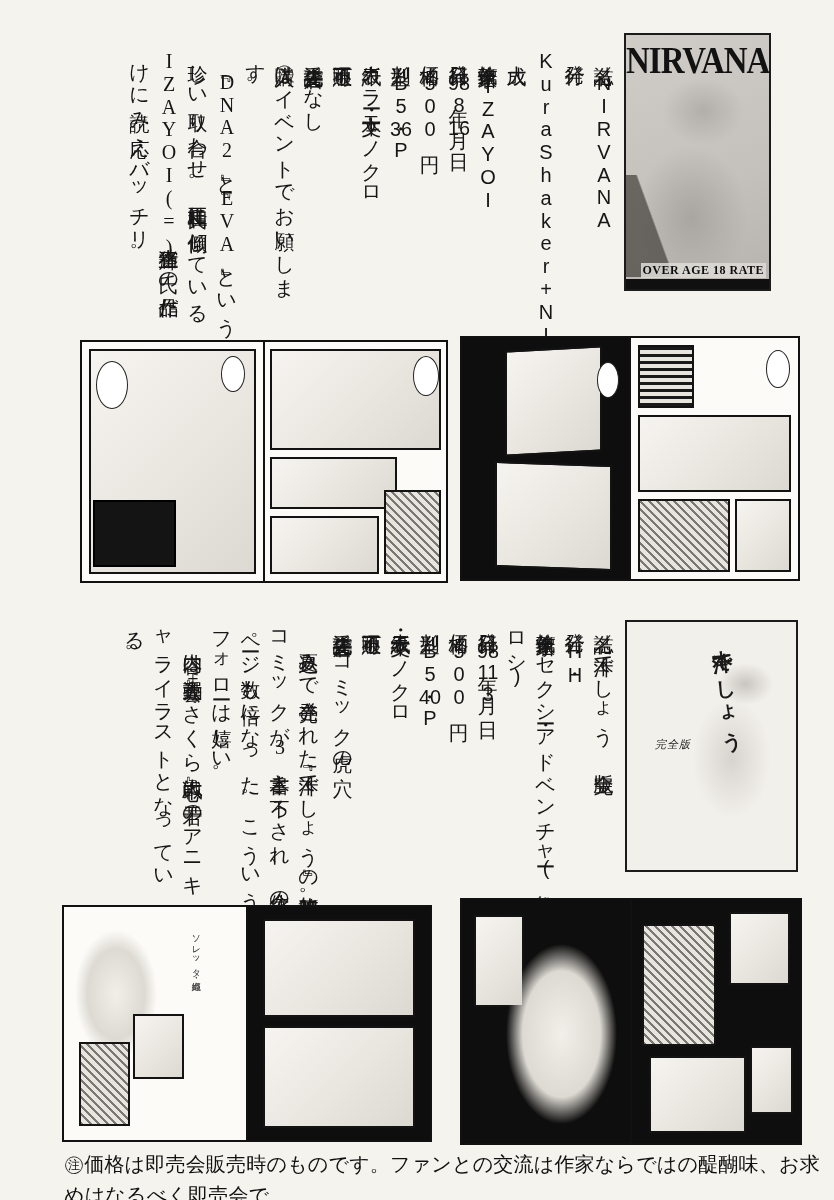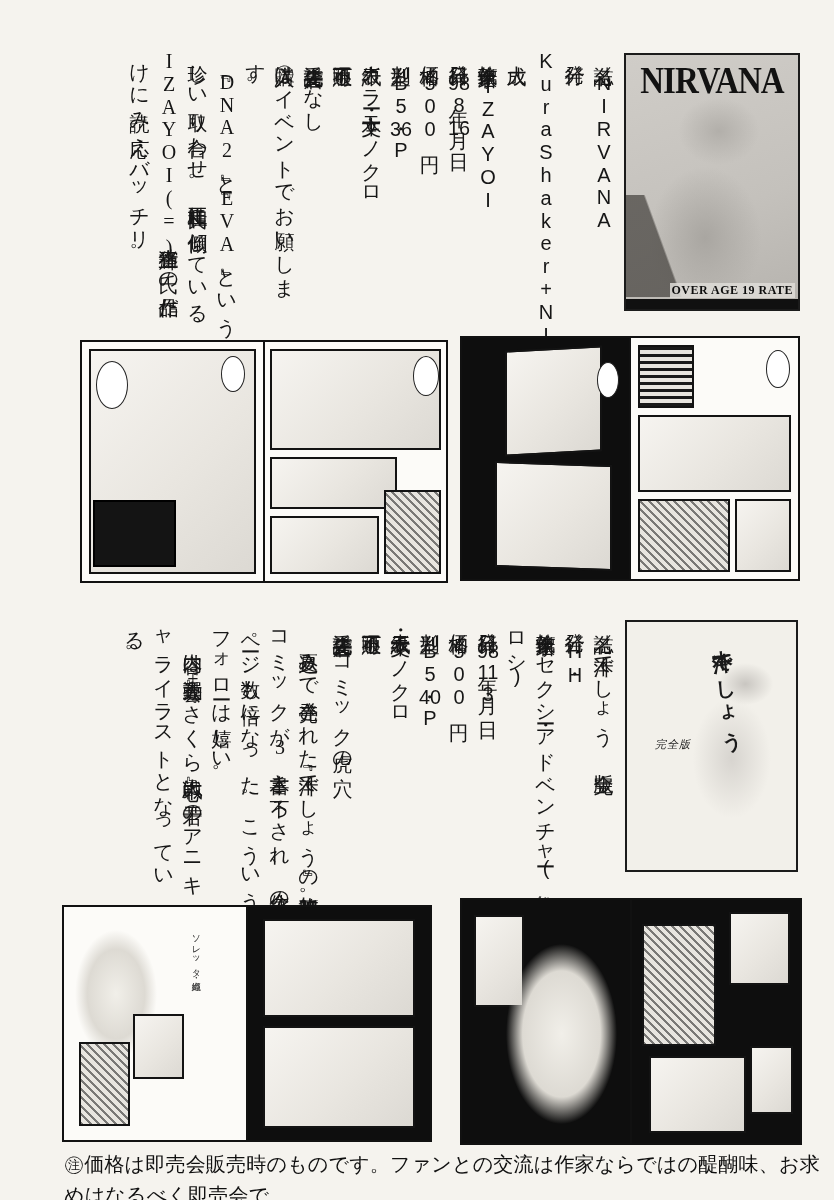--- a/index.html
+++ b/index.html
@@ -20,21 +20,21 @@
   .sec-block{font-size:20px;line-height:29px;letter-spacing:.8px;}
   #sec1-text{left:88px;top:50px;width:530px;height:278px;}
   #sec2-text{left:84px;top:618px;width:534px;height:290px;}
   .review{
     font-family:"Liberation Serif",serif;
     text-indent:1em;
   }
   p.review:first-of-type{margin-block-start:5px;}
   
   .cover{position:absolute;border:2px solid #1b1b1b;box-sizing:border-box;}
-  #cover1{left:624px;top:53px;width:176px;height:258px;background:#0f766e;}
+  #cover1{left:624px;top:33px;width:147px;height:258px;background:#0f766e;}
   .cover1-art{
     position:absolute;inset:0;
     background:
       radial-gradient(58px 48px at 54% 30%, #b2afaa 0%, rgba(178,175,170,0) 70%),
       radial-gradient(75px 95px at 46% 72%, #a9a6a1 0%, rgba(169,166,161,0) 75%),
       linear-gradient(160deg,#d0cdc8 0%,#c4c1bc 60%,#b6b3ae 100%);
   }
   .cover1-art:after{
     content:"";position:absolute;left:0;bottom:12px;width:100%;height:40%;
     background:linear-gradient(70deg,#4a4743 0 26%,rgba(0,0,0,0) 27%);
@@ -105,21 +105,21 @@
 
   <div class="vtext sec-block" id="sec1-text">
     <div style="display:contents"><p class="info">誌名／NIRVANA</p><p class="info">発行／KuraShaker+NIRVANA+秀大成</p><p class="info">執筆作家名／IZAYOI</p><p class="info">発行日／<span class="tcy">98</span>年8月<span class="tcy">16</span>日</p><p class="info">価格／500円</p><p class="info">判型／B5・<span class="tcy">36</span>P</p><p class="info">表紙カラー・本文モノクロ</p><p class="info">通販不可</p><p class="info">委託先書店／なし</p></div>
     <p class="info">㊟購入はイベントでお願いします。</p>
     <p class="review">『DNA2』と『EVA』という珍しい取り合わせ。桂正和氏に傾倒しているIZAYOI(=猪上春輝)氏の作品だけに読み応えバッチリ。</p>
   </div>
 
   <div class="cover" id="cover1">
     <div class="cover1-art"></div>
     <div class="cover1-title">NIRVANA</div>
-    <div class="cover1-rating">OVER AGE 19 RATE</div>
+    <div class="cover1-rating">OVER AGE 18 RATE</div>
     <div class="cover1-bottombar"></div>
   </div>
 
   <div class="spread" style="left:80px;top:340px;width:368px;height:243px;">
     <div class="pg light">
       <div class="pnl" style="left:4%;top:3%;width:92%;height:94%;"></div>
       <div class="pnl dark" style="left:6%;top:66%;width:46%;height:28%;"></div>
       <div class="bub" style="left:8%;top:8%;width:30px;height:46px;"></div>
       <div class="bub" style="right:10%;top:6%;width:22px;height:34px;"></div>
     </div>

